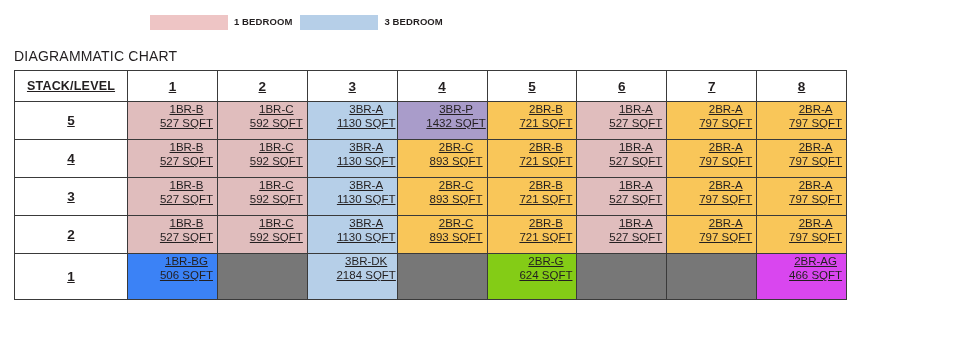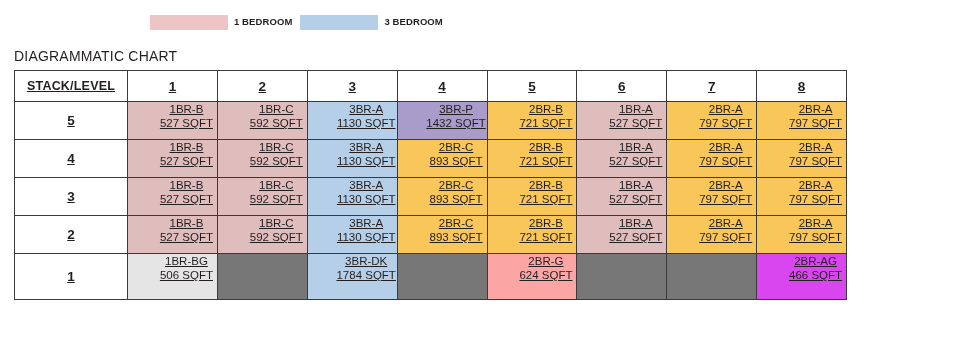--- a/index.html
+++ b/index.html
@@ -336,45 +336,45 @@
           </td>
           <td class="cell" style="background: rgb(249, 198, 89);">
             <div class="cell-inner">
               <div class="unit-name">2BR-A</div>
               <div class="unit-area">797 SQFT</div>
             </div>
           </td>
         </tr>
         <tr class="last">
           <th class="level">1</th>
-          <td class="cell" style="background: #e5e5e5;">
+          <td class="cell" style="background: #3b82f6;">
             <div class="cell-inner">
               <div class="unit-name">1BR-BG</div>
               <div class="unit-area">506 SQFT</div>
             </div>
           </td>
           <td class="cell empty" style="background: rgb(119, 119, 119);">
             <div class="cell-inner">
               <div class="unit-name"></div>
               <div class="unit-area"></div>
             </div>
           </td>
           <td class="cell" style="background: rgb(182, 207, 232);">
             <div class="cell-inner">
               <div class="unit-name">3BR-DK</div>
-              <div class="unit-area">1784 SQFT</div>
+              <div class="unit-area">2184 SQFT</div>
             </div>
           </td>
           <td class="cell empty" style="background: rgb(119, 119, 119);">
             <div class="cell-inner">
               <div class="unit-name"></div>
               <div class="unit-area"></div>
             </div>
           </td>
-          <td class="cell" style="background: #fca5a5;">
+          <td class="cell" style="background: #84cc16;">
             <div class="cell-inner">
               <div class="unit-name">2BR-G</div>
               <div class="unit-area">624 SQFT</div>
             </div>
           </td>
           <td class="cell empty" style="background: rgb(119, 119, 119);">
             <div class="cell-inner">
               <div class="unit-name"></div>
               <div class="unit-area"></div>
             </div>

